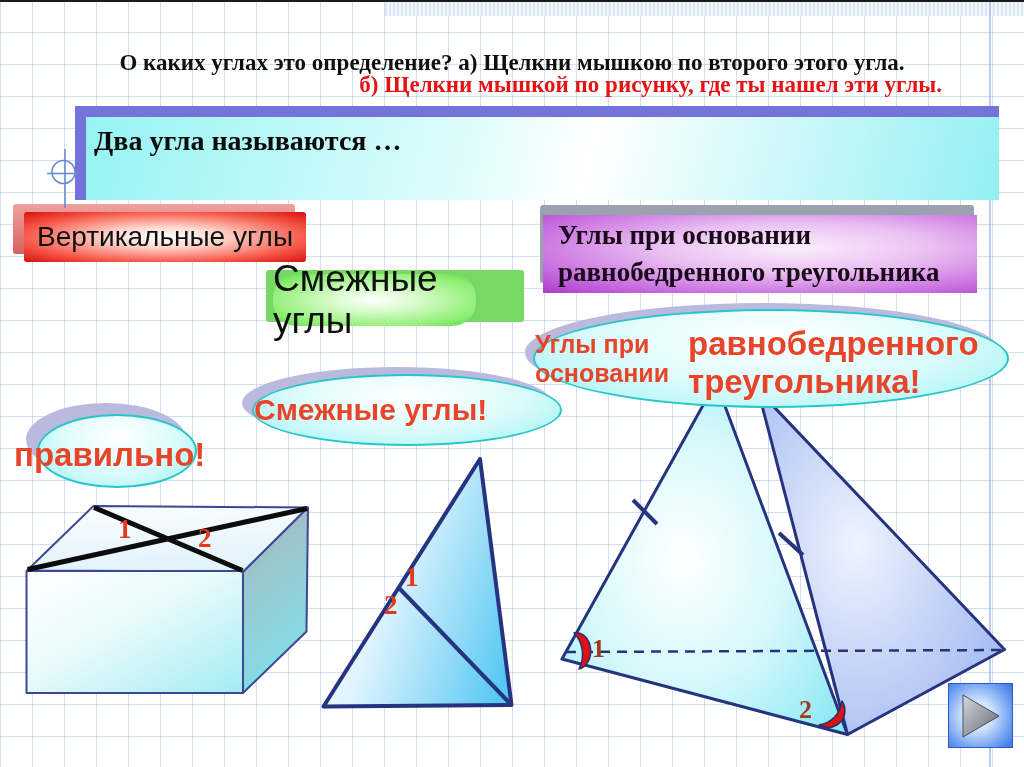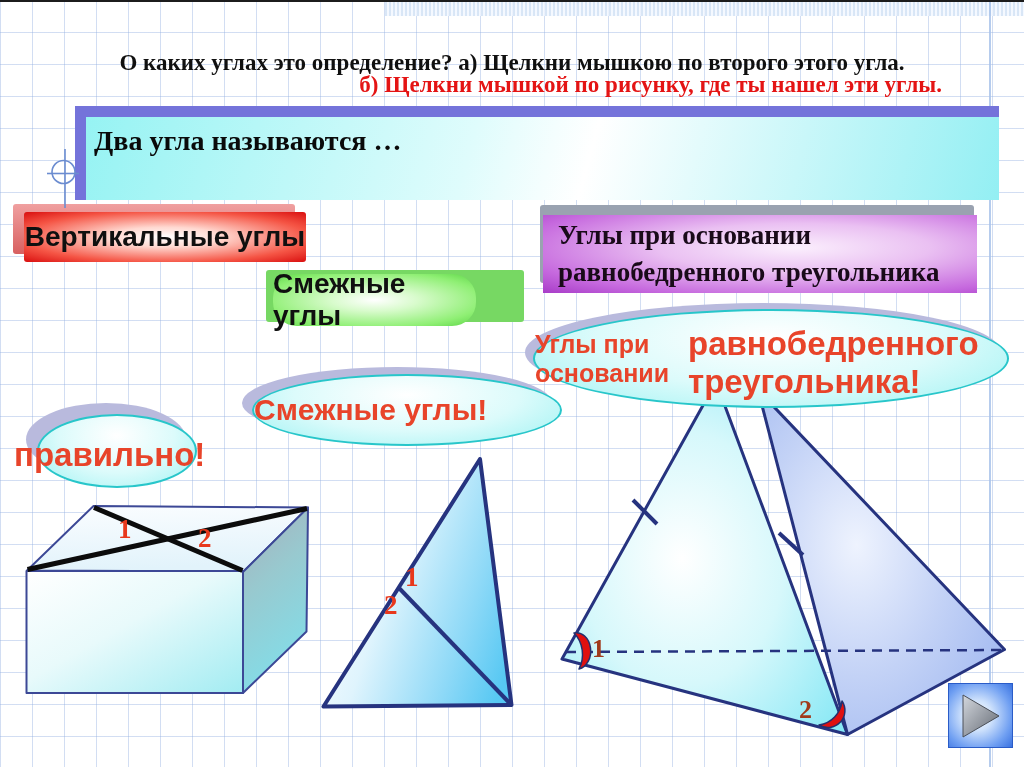--- a/index.html
+++ b/index.html
@@ -22,27 +22,27 @@
   .margin-line{left:989px;top:0;width:2px;height:767px;background:#a9c3ea;opacity:.85;}
   .instr1{left:0;top:48px;width:1024px;text-align:center;font-size:23px;font-weight:bold;color:#101010;}
   .instr2{left:0;top:70px;width:942px;text-align:right;font-size:23px;font-weight:bold;color:#e41414;}
   .defbox{left:75px;top:104px;width:924px;height:94px;
     border-left:11px solid #7473da;border-top:11px solid #7473da;
     background:linear-gradient(105deg,#96f3f3 0%,#dffcfc 42%,#ffffff 55%,#93eff3 100%);
     box-sizing:border-box;padding:5px 21px 0 8px;
     font-size:28px;font-weight:bold;color:#0a0a0a;line-height:38px;}
   .defrow1{display:flex;justify-content:space-between;}
   .btn{display:flex;align-items:center;justify-content:center;border-radius:3px;
-    font-weight:bold;color:#101010;cursor:pointer;}
+    font-weight:normal;color:#101010;cursor:pointer;}
   .shadow{border-radius:3px;}
   .red-shadow{left:13px;top:202px;width:282px;height:50px;background:linear-gradient(180deg,#f0a0a0,#d86060);}
   .red-btn{left:24px;top:210px;width:282px;height:50px;font-size:28px;
     background:radial-gradient(ellipse at 50% 50%, #ffffff 0%, #ffd8d0 28%, #f55545 72%, #d90f0f 100%);}
   .green-shadow{left:266px;top:268px;width:258px;height:52px;background:#77d863;}
-  .green-btn{left:273px;top:272px;width:203px;height:52px;font-size:28px;
+  .green-btn{left:273px;top:272px;width:203px;height:52px;font-size:37px;
     background:radial-gradient(ellipse at 50% 50%, #ffffff 0%, #d8fbcc 30%, #8fef74 75%, #5ed648 100%);border-radius:24px;}
   .purple-shadow{left:540px;top:203px;width:434px;height:78px;background:#9aa2b0;}
   .purple-btn{left:543px;top:213px;width:434px;height:78px;font-size:27px;font-weight:bold;
     font-family:"Liberation Serif",serif;color:#190a19;line-height:37px;box-sizing:border-box;
     padding:2px 10px 0 15px;display:block;text-align:left;
     background:radial-gradient(ellipse at 58% 42%, #fbeffd 0%, #eac0f2 38%, #c669de 78%, #a83cc8 100%);}
   .ell-shadow{background:#b9badd;border-radius:50%;}
   .ell-main{border:2px solid #28c6ca;box-sizing:border-box;border-radius:50%;
     background:radial-gradient(ellipse at 50% 28%, #ffffff 0%, #dcfbfb 52%, #9df2f2 100%);
     display:flex;flex-direction:row;align-items:center;justify-content:flex-start;}

